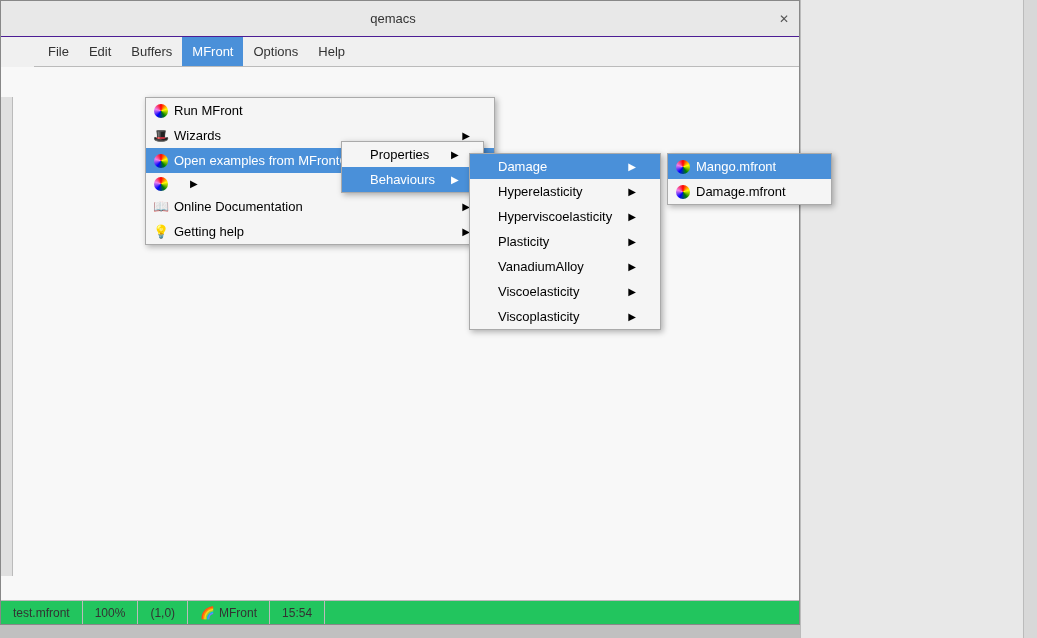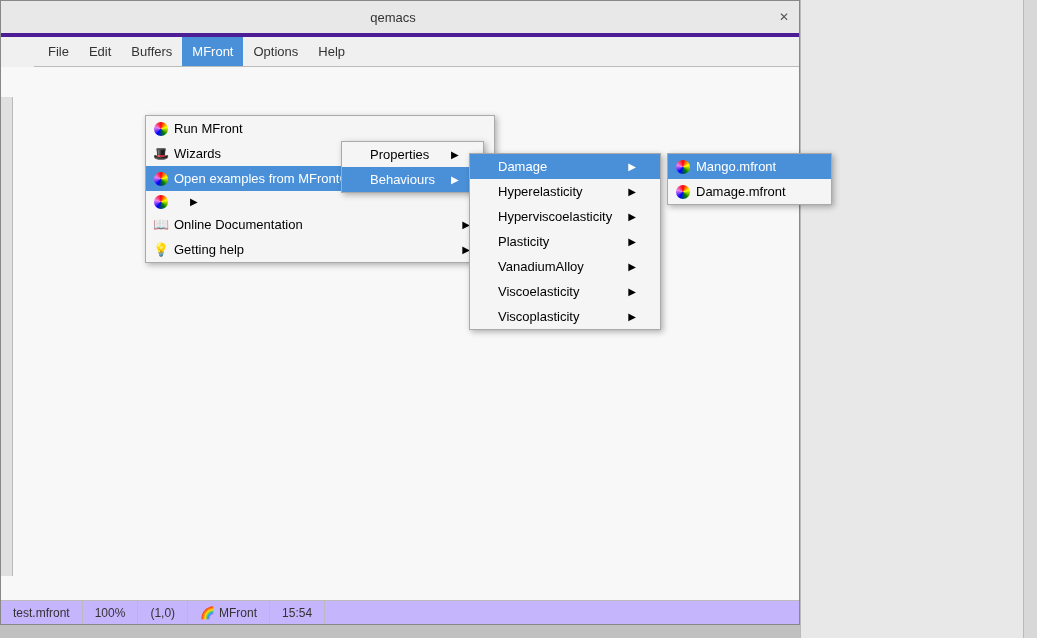--- a/index.html
+++ b/index.html
@@ -21,26 +21,26 @@
       height: 625px;
       background: #f0f0f0;
       border: 1px solid #888;
       display: flex;
       flex-direction: column;
     }
 
     
     .title-bar {
       background: #e8e8e8;
-      border-bottom: 4px solid #4c1d95;
-      height: 20px;
+      border-bottom: 1px solid #4c1d95;
+      height: 36px;
       display: flex;
       align-items: center;
       justify-content: space-between;
-      padding: 16px 8px;
+      padding: 0 8px;
     }
     .title-text {
       flex: 1;
       text-align: center;
       font-size: 13px;
       color: #333;
     }
     .close-btn {
       width: 14px;
       height: 14px;
@@ -76,21 +76,21 @@
     
     .content-area {
       flex: 1;
       background: #f8f8f8;
       position: relative;
     }
 
     
     .status-bar {
       height: 24px;
-      background: #c4b5fd;
+      background: #22c55e;
       border-top: 1px solid #bbb;
       display: flex;
       align-items: center;
       padding: 0 8px;
       font-size: 12px;
       color: #333;
       gap: 0;
     }
     .status-segment {
       padding: 0 12px;
@@ -225,21 +225,21 @@
     <div class="menu-item">Options</div>
     <div class="menu-item">Help</div>
   </div>
 
   <div class="content-area">
 
     <div class="left-scrollbar"></div>
 
     <div class="dropdown-container">
 
-      <div class="menu-popup" style="left: 144px; top: 30px; min-width: 350px; margin-top: 18px;">
+      <div class="menu-popup" style="left: 144px; top: 30px; min-width: 350px;">
 
         <div class="menu-popup-item">
           <span class="icon">
             <span class="icon-rainbow"></span>
           </span>
           <span>Run MFront</span>
         </div>
 
         <div class="menu-popup-item">
           <span class="icon">🎩</span>

